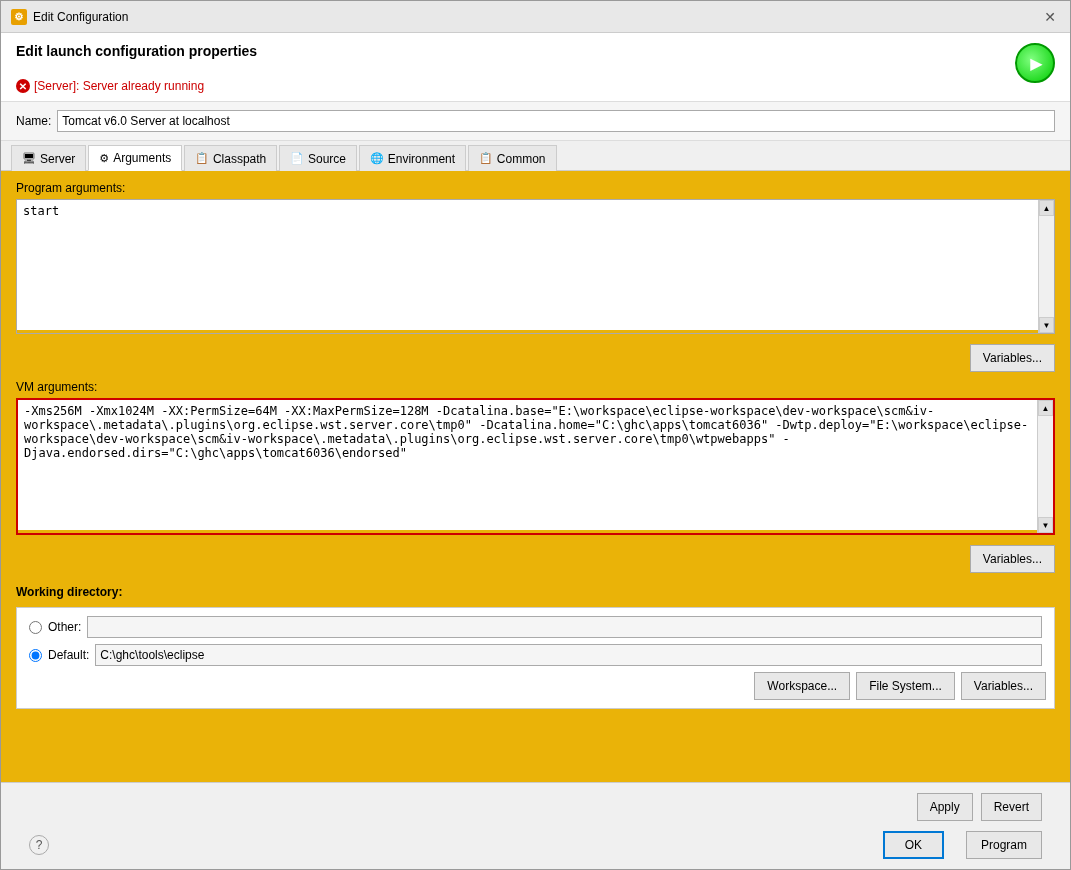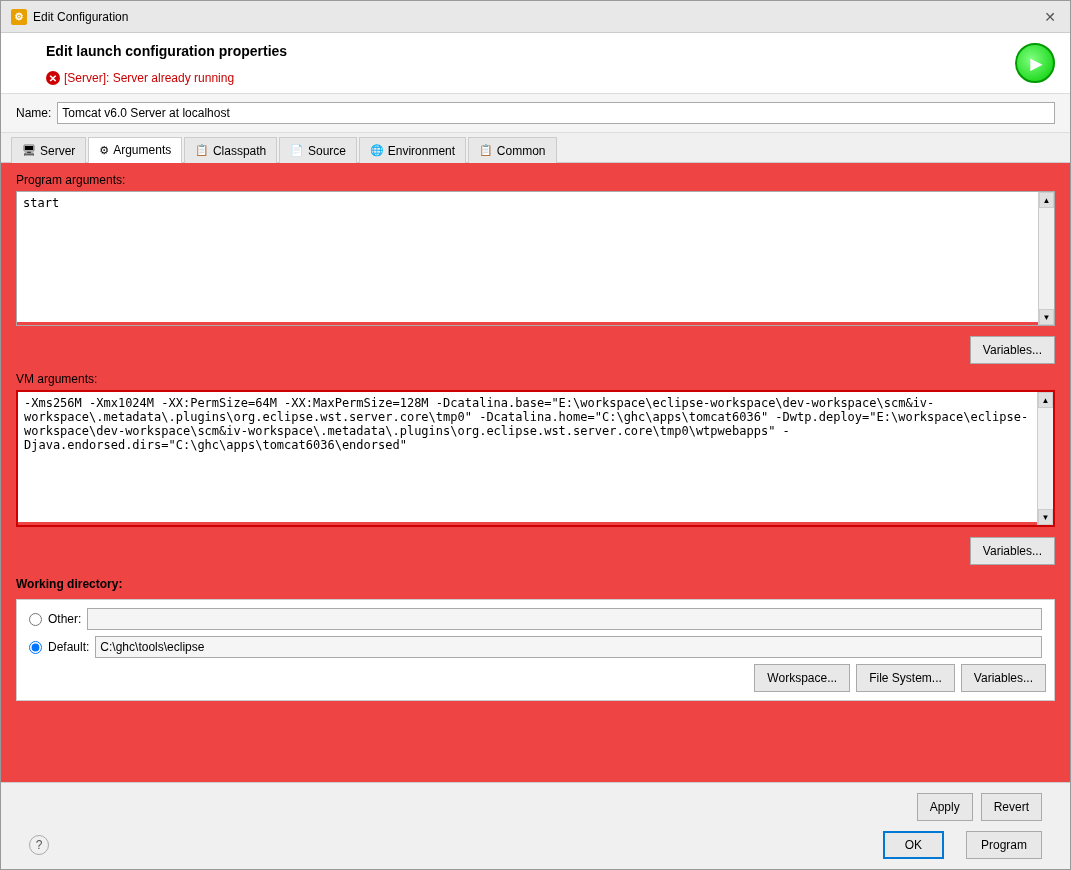--- a/index.html
+++ b/index.html
@@ -66,22 +66,21 @@
       background: white;
       padding: 10px 15px 8px;
       border-bottom: 1px solid #ddd;
       display: flex;
       align-items: flex-start;
       justify-content: space-between;
     }
     .dialog-header-left {
       display: flex;
       flex-direction: column;
-      gap: 12px;
-      margin-left: 30px;
+      gap: 20px;
     }
     .dialog-title {
       font-size: 14px;
       font-weight: bold;
       color: #000;
     }
     .error-message {
       display: flex;
       align-items: center;
       gap: 4px;
@@ -166,21 +165,21 @@
       background: white;
       border-bottom: 1px solid white;
       z-index: 1;
       font-weight: normal;
     }
     .tab-icon {
       font-size: 11px;
     }
     .content-area {
       flex: 1;
-      background: #ef4444;
+      background: #eab308;
       padding: 10px 15px;
       overflow: auto;
       display: flex;
       flex-direction: column;
       gap: 8px;
     }
     .section-label {
       font-size: 12px;
       color: #000;
       margin-bottom: 4px;

